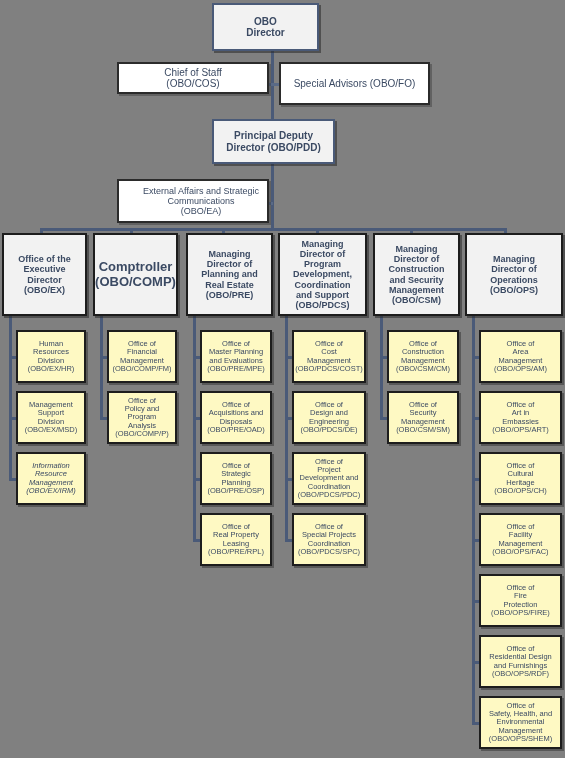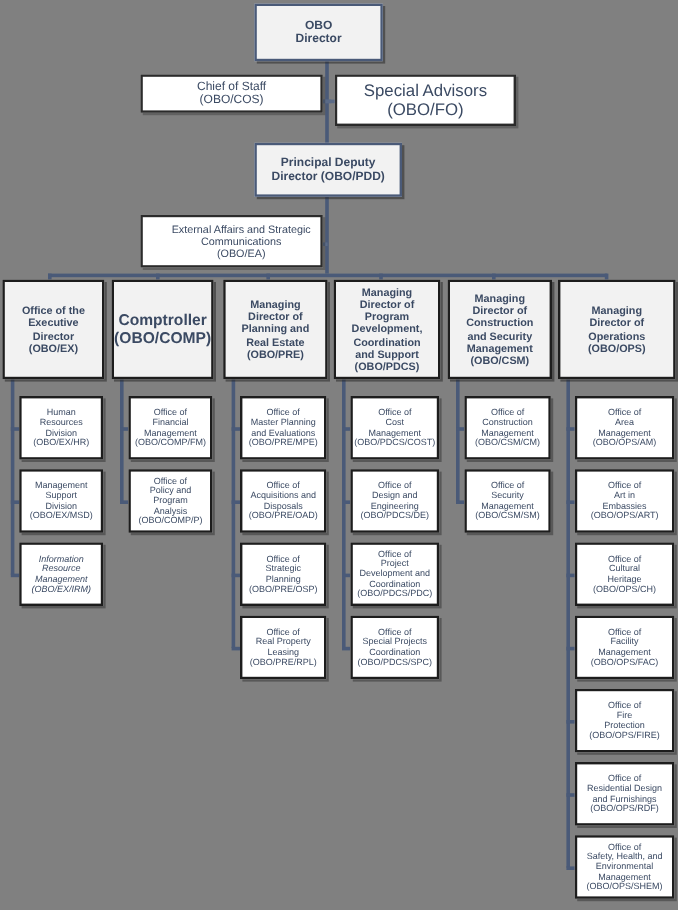--- a/index.html
+++ b/index.html
@@ -54,21 +54,21 @@
   }
   
   .head {
     background: #f2f2f2;
     border: 2px solid #1d1d1d;
     font-weight: bold;
     box-shadow: 2px 2px 0 rgba(40,40,40,0.55);
   }
   
   .sub {
-    background: #ffffff;
+    background: #fef9c3;
     border: 2px solid #1d1d1d;
     font-weight: normal;
     box-shadow: 2px 2px 0 rgba(40,40,40,0.45);
   }
 
   
   .ln {
     position: absolute;
     background: #4a5a78;
     z-index: 1;
@@ -135,21 +135,21 @@
   <div class="box exec" style="left:212px; top:3px; width:107px; height:48px; font-size:10px;">
     <span class="txt">OBO
 Director</span>
   </div>
 
   <div class="box staff" style="left:117px; top:62px; width:152px; height:32px; font-size:10px;">
     <span class="txt">Chief of Staff
 (OBO/COS)</span>
   </div>
 
-  <div class="box staff" style="left:279px; top:62px; width:151px; height:43px; font-size:14px;">
+  <div class="box staff" style="left:279px; top:62px; width:151px; height:43px; font-size:10px;">
     <span class="txt">Special Advisors (OBO/FO)</span>
   </div>
 
   <div class="box exec" style="left:212px; top:119px; width:123px; height:45px; font-size:10px;">
     <span class="txt">Principal Deputy
 Director (OBO/PDD)</span>
   </div>
 
   <div class="box staff" style="left:117px; top:179px; width:152px; height:44px; font-size:9px;padding-left:16px;">
     <span class="txt">External Affairs and Strategic

